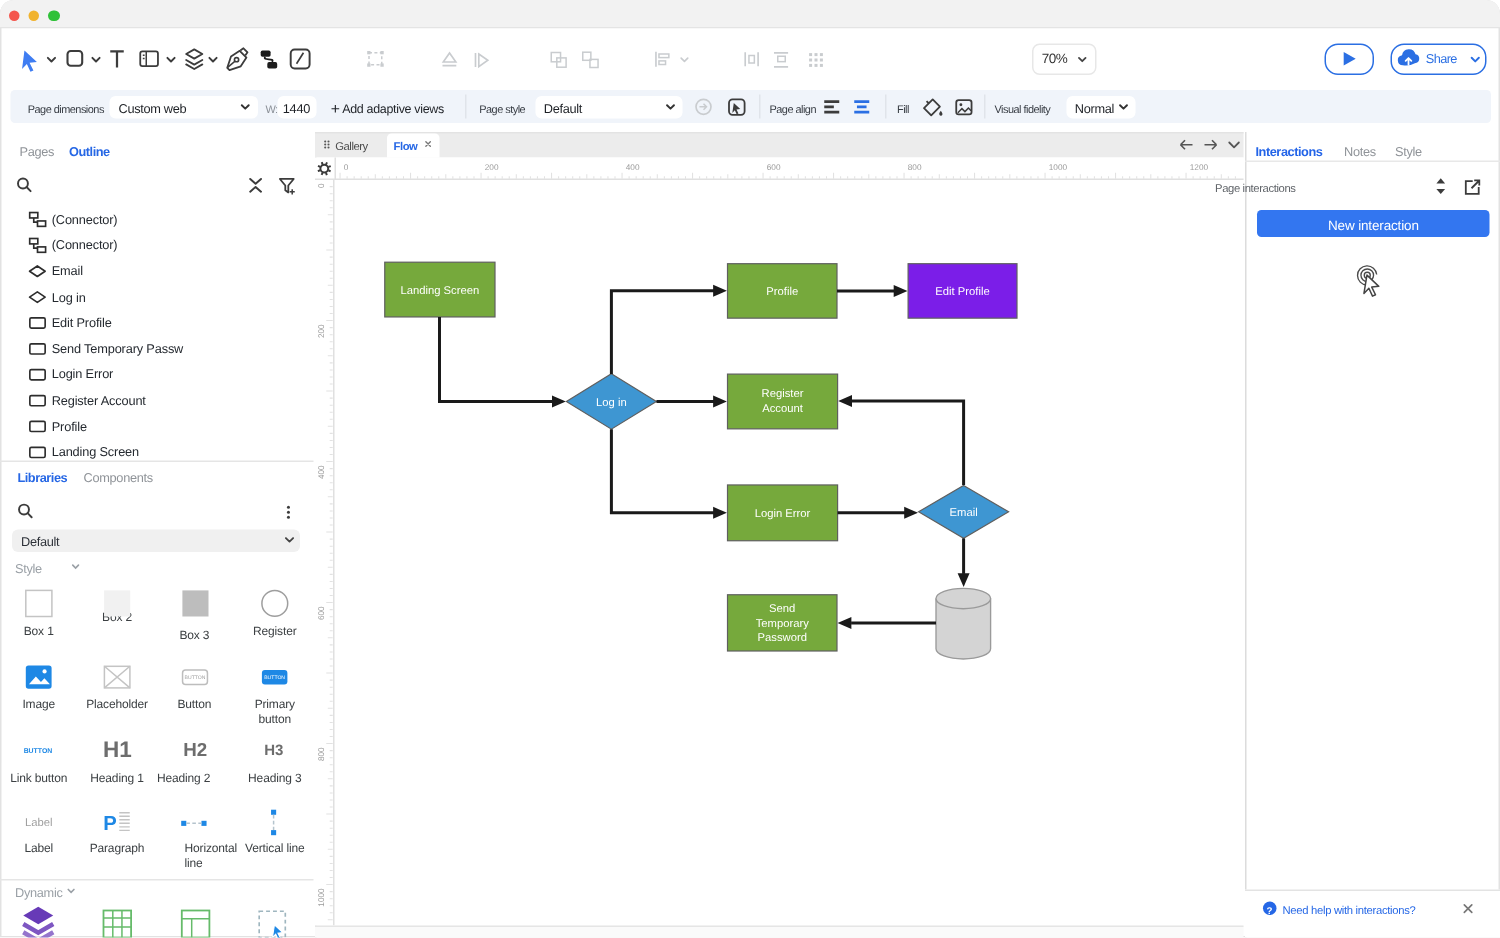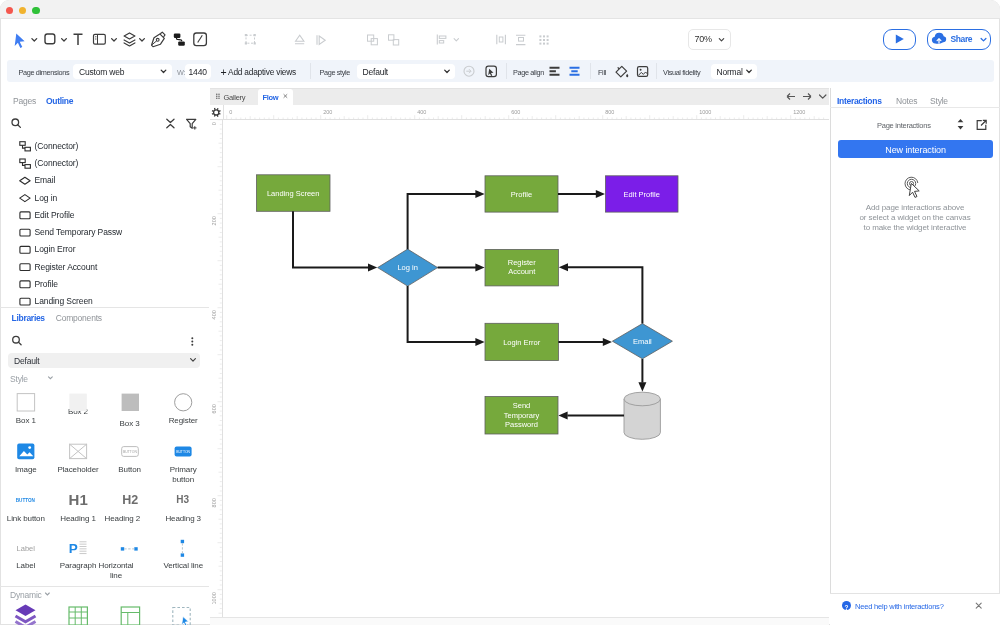--- a/index.html
+++ b/index.html
@@ -20,21 +20,21 @@
 <div class="abs" style="left:6px;top:6.8px;width:7.2px;height:7.2px;border-radius:50%;background:#f4574e"></div>
 <div class="abs" style="left:19.2px;top:6.8px;width:7.2px;height:7.2px;border-radius:50%;background:#f1b32e"></div>
 <div class="abs" style="left:32.4px;top:6.8px;width:7.2px;height:7.2px;border-radius:50%;background:#2fc138"></div>
 
 <div class="abs" style="left:6.5px;top:59.5px;width:987px;height:22.5px;background:#f0f4fa;border-radius:3px"></div>
 
 <div class="abs" style="left:688px;top:28.5px;width:43px;height:21px;background:#fff;border:1px solid #e7e7e7;border-radius:5px"></div>
 <div class="lbl" style="left:694.5px;top:33.5px;color:#333;font-size:9px;letter-spacing:-0.3px">70%</div>
 <div class="abs" style="left:883px;top:28.5px;width:33px;height:21px;border:1.4px solid #2b6fe3;border-radius:9px"></div>
 <div class="abs" style="left:926.5px;top:28.5px;width:64.5px;height:21px;border:1.4px solid #2b6fe3;border-radius:9px"></div>
-<div class="lbl" style="left:950.5px;top:34px;color:#2b6fe3;font-size:8.5px;letter-spacing:-0.4px;font-weight:700">Share</div>
+<div class="lbl" style="left:950.5px;top:34px;color:#2b6fe3;font-size:8.5px;letter-spacing:-0.4px;font-weight:400">Share</div>
 
 <div class="t2" style="left:18.5px;top:67.5px">Page dimensions</div>
 <div class="sel" style="left:73px;top:63.5px;width:98.5px;height:15.5px"></div>
 <div class="lbl" style="left:79px;top:67px;color:#1d2025;font-size:8.5px;letter-spacing:-0.2px">Custom web</div>
 <div class="t2" style="left:177px;top:67.5px;color:#8b9097">W:</div>
 <div class="sel" style="left:184.5px;top:63.5px;width:26px;height:15.5px"></div>
 <div class="lbl" style="left:188.5px;top:67px;color:#1d2025;font-size:8.5px">1440</div>
 <div class="lbl" style="left:220.5px;top:66.5px;color:#1d2025;font-size:8.3px;letter-spacing:-0.2px"><span style="font-size:10.5px;vertical-align:-1px">+</span> Add adaptive views</div>
 <div class="abs" style="left:310px;top:63px;width:1px;height:16px;background:#e0e4ea"></div>
 <div class="t2" style="left:319.5px;top:67.5px">Page style</div>
@@ -77,39 +77,38 @@
 <div class="lbl" style="left:0.8px;top:464.5px;width:50px;text-align:center;color:#3c4043;font-size:8px;letter-spacing:-0.1px">Image</div>
 <div class="lbl" style="left:48.0px;top:464.5px;width:60px;text-align:center;color:#3c4043;font-size:8px;letter-spacing:-0.1px">Placeholder</div>
 <div class="lbl" style="left:104.6px;top:464.5px;width:50px;text-align:center;color:#3c4043;font-size:8px;letter-spacing:-0.1px">Button</div>
 <div class="lbl" style="left:158.2px;top:464.5px;width:50px;text-align:center;color:#3c4043;font-size:8px;letter-spacing:-0.1px">Primary<br>button</div>
 <div class="lbl" style="left:-1.2px;top:513.5px;width:54px;text-align:center;color:#3c4043;font-size:8px;letter-spacing:-0.1px">Link button</div>
 <div class="lbl" style="left:53.0px;top:513.5px;width:50px;text-align:center;color:#3c4043;font-size:8px;letter-spacing:-0.1px">Heading 1</div>
 <div class="lbl" style="left:104.6px;top:513.5px;width:50px;text-align:left;color:#3c4043;font-size:8px;letter-spacing:-0.1px">Heading 2</div>
 <div class="lbl" style="left:158.2px;top:513.5px;width:50px;text-align:center;color:#3c4043;font-size:8px;letter-spacing:-0.1px">Heading 3</div>
 <div class="lbl" style="left:0.8px;top:560.5px;width:50px;text-align:center;color:#3c4043;font-size:8px;letter-spacing:-0.1px">Label</div>
 <div class="lbl" style="left:53.0px;top:560.5px;width:50px;text-align:center;color:#3c4043;font-size:8px;letter-spacing:-0.1px">Paragraph</div>
-<div class="lbl" style="left:91px;top:560.5px;width:50px;text-align:center;color:#3c4043;font-size:8px;letter-spacing:-0.1px">Horizontal<br>line</div>
+<div class="lbl" style="left:123px;top:560.5px;width:50px;text-align:left;color:#3c4043;font-size:8px;letter-spacing:-0.1px">Horizontal<br>line</div>
 <div class="lbl" style="left:157.2px;top:560.5px;width:52px;text-align:center;color:#3c4043;font-size:8px;letter-spacing:-0.1px">Vertical line</div>
 <div class="abs" style="left:210px;top:88px;width:619px;height:17.4px;background:#ececec;border-top:1px solid #e3e3e3"></div>
 <div class="abs" style="left:257.7px;top:88.6px;width:35px;height:16.8px;background:#fff;border-radius:3px 3px 0 0"></div>
 <div class="lbl" style="left:223.5px;top:92.5px;color:#4a4a4a;font-size:7.5px;letter-spacing:-0.3px">Gallery</div>
 <div class="lbl" style="left:262.4px;top:92.5px;color:#2667e5;font-size:7.5px;letter-spacing:-0.3px;font-weight:bold">Flow</div>
 <div class="abs" style="left:210px;top:105.4px;width:619px;height:14.3px;background:#fff;border-bottom:1px solid #e0e0e0"></div>
 <div class="abs" style="left:222.5px;top:105.4px;width:1px;height:14.3px;background:#e0e0e0"></div>
 <div class="abs" style="left:210px;top:119.7px;width:12.5px;height:497.3px;background:#fff;border-right:1px solid #e0e0e0"></div>
 <div class="abs" style="left:210px;top:617px;width:619px;height:8px;background:#fafafa;border-top:1px solid #e5e5e5"></div>
 <div class="abs" style="left:829.5px;top:88px;width:1px;height:537px;background:#dcdcdc"></div>
 <div class="lbl" style="left:837px;top:96px;color:#2364e8;font-weight:bold;font-size:8.5px;letter-spacing:-0.3px">Interactions</div>
 <div class="lbl" style="left:896px;top:96px;color:#8f9398;font-size:8.5px;letter-spacing:-0.2px">Notes</div>
 <div class="lbl" style="left:930px;top:96px;color:#8f9398;font-size:8.5px;letter-spacing:-0.2px">Style</div>
 <div class="abs" style="left:830px;top:107.2px;width:170px;height:1px;background:#e8e8e8"></div>
-<div class="lbl" style="left:877px;top:120.5px;color:#5f6368;font-size:7.5px;letter-spacing:-0.25px">Page interactions</div>
+<div class="lbl" style="left:810px;top:120.5px;color:#5f6368;font-size:7.5px;letter-spacing:-0.25px">Page interactions</div>
 <div class="abs" style="left:838.2px;top:140.2px;width:154.8px;height:17.6px;background:#3376f0;border-radius:3px"></div>
 <div class="lbl" style="left:838.2px;top:144.5px;width:154.8px;text-align:center;color:#fff;font-size:9px;letter-spacing:-0.1px;font-weight:500">New interaction</div>
-<div class="lbl" style="left:830px;top:203px;width:170px;text-align:center;color:#8e9398;font-size:8px;letter-spacing:-0.1px;line-height:10px">Add page interactions above<br>or select a widget on the canvas<br>to make the widget interactive</div>
 <div class="abs" style="left:830px;top:593px;width:170px;height:32px;background:#fff;border-top:1px solid #e3e3e3"></div>
 <div class="abs" style="left:842px;top:601px;width:9px;height:9px;border-radius:50%;background:#2567e6"></div>
 <div class="lbl" style="left:844.4px;top:602.5px;color:#fff;font-size:6.5px;font-weight:700">?</div>
 <div class="lbl" style="left:855px;top:601.5px;color:#2567e6;font-size:7.5px;letter-spacing:-0.2px">Need help with interactions?</div>
 <svg width="1000" height="625" viewBox="0 0 1000 625" style="position:absolute;left:0;top:0">
 <path d="M16.3,33.6 L24.6,41.3 L19.7,41.8 L22.3,47 L20.3,47.9 L17.9,42.7 L14.7,46 Z" fill="#3f7df2"></path>
 <path d="M31.9,38.599999999999994 l2.4,2.4 l2.4,-2.4" stroke="#3c3c3c" stroke-width="1.3" fill="none" stroke-linecap="round" stroke-linejoin="round"></path>
 <path d="M61.6,38.599999999999994 l2.4,2.4 l2.4,-2.4" stroke="#3c3c3c" stroke-width="1.3" fill="none" stroke-linecap="round" stroke-linejoin="round"></path>
 <path d="M111.6,38.599999999999994 l2.4,2.4 l2.4,-2.4" stroke="#3c3c3c" stroke-width="1.3" fill="none" stroke-linecap="round" stroke-linejoin="round"></path>
 <path d="M139.6,38.599999999999994 l2.4,2.4 l2.4,-2.4" stroke="#3c3c3c" stroke-width="1.3" fill="none" stroke-linecap="round" stroke-linejoin="round"></path>

